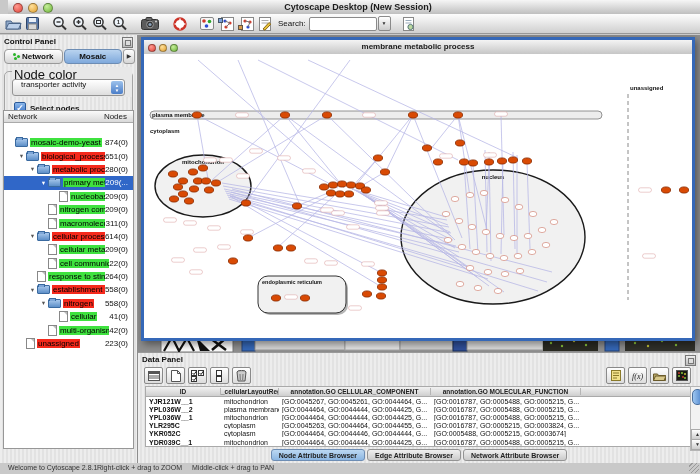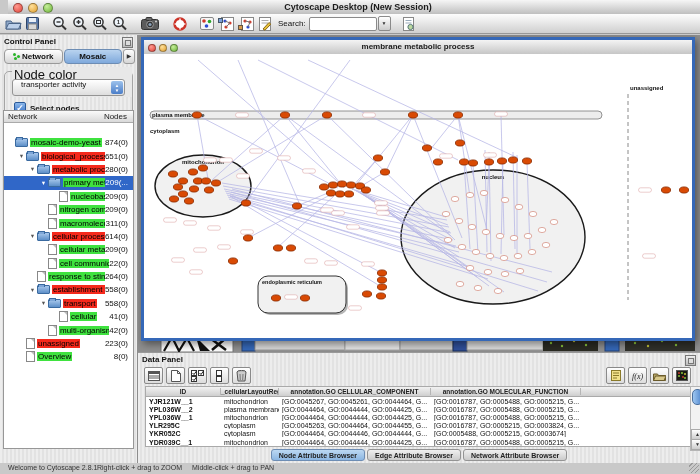--- a/index.html
+++ b/index.html
@@ -347,46 +347,40 @@
         </div>
         <div class="trow" style="padding-left: 24px;">
           <span class="arr">▼</span>
           <span class="fold"></span>
           <span class="chip red">establishment of lo</span>
           <span class="tval">558(0)</span>
         </div>
         <div class="trow" style="padding-left: 35px;">
           <span class="arr">▼</span>
           <span class="fold"></span>
-          <span class="chip red">transport</span>
+          <span class="chip red">nitrogen</span>
           <span class="tval">558(0)</span>
         </div>
         <div class="trow" style="padding-left: 46px;">
           <span class="arr"></span>
           <span class="leafi"></span>
           <span class="chip green">cellular</span>
           <span class="tval">41(0)</span>
         </div>
         <div class="trow" style="padding-left: 35px;">
           <span class="arr"></span>
           <span class="leafi"></span>
           <span class="chip green">multi-organism pro</span>
           <span class="tval">42(0)</span>
         </div>
         <div class="trow" style="padding-left: 13px;">
           <span class="arr"></span>
           <span class="leafi"></span>
           <span class="chip red">unassigned</span>
           <span class="tval">223(0)</span>
-        </div>
-        <div class="trow" style="padding-left: 13px;">
-          <span class="arr"></span>
-          <span class="leafi"></span>
-          <span class="chip green">Overview</span>
-          <span class="tval">8(0)</span>
         </div>
       </div>
   </div>
 </div>
 
 <div class="desktop">
   <svg class="fragments" width="562" height="17">
     <rect x="23" y="0" width="72" height="17" fill="#fdfdfd" stroke="#777"></rect>
     <path d="M26 16 L34 2 L41 16 L49 3 L56 16" fill="none" stroke="#111" stroke-width="2.2"></path>
     <path d="M58 2 L72 16 L62 16 Z" fill="#111"></path>

